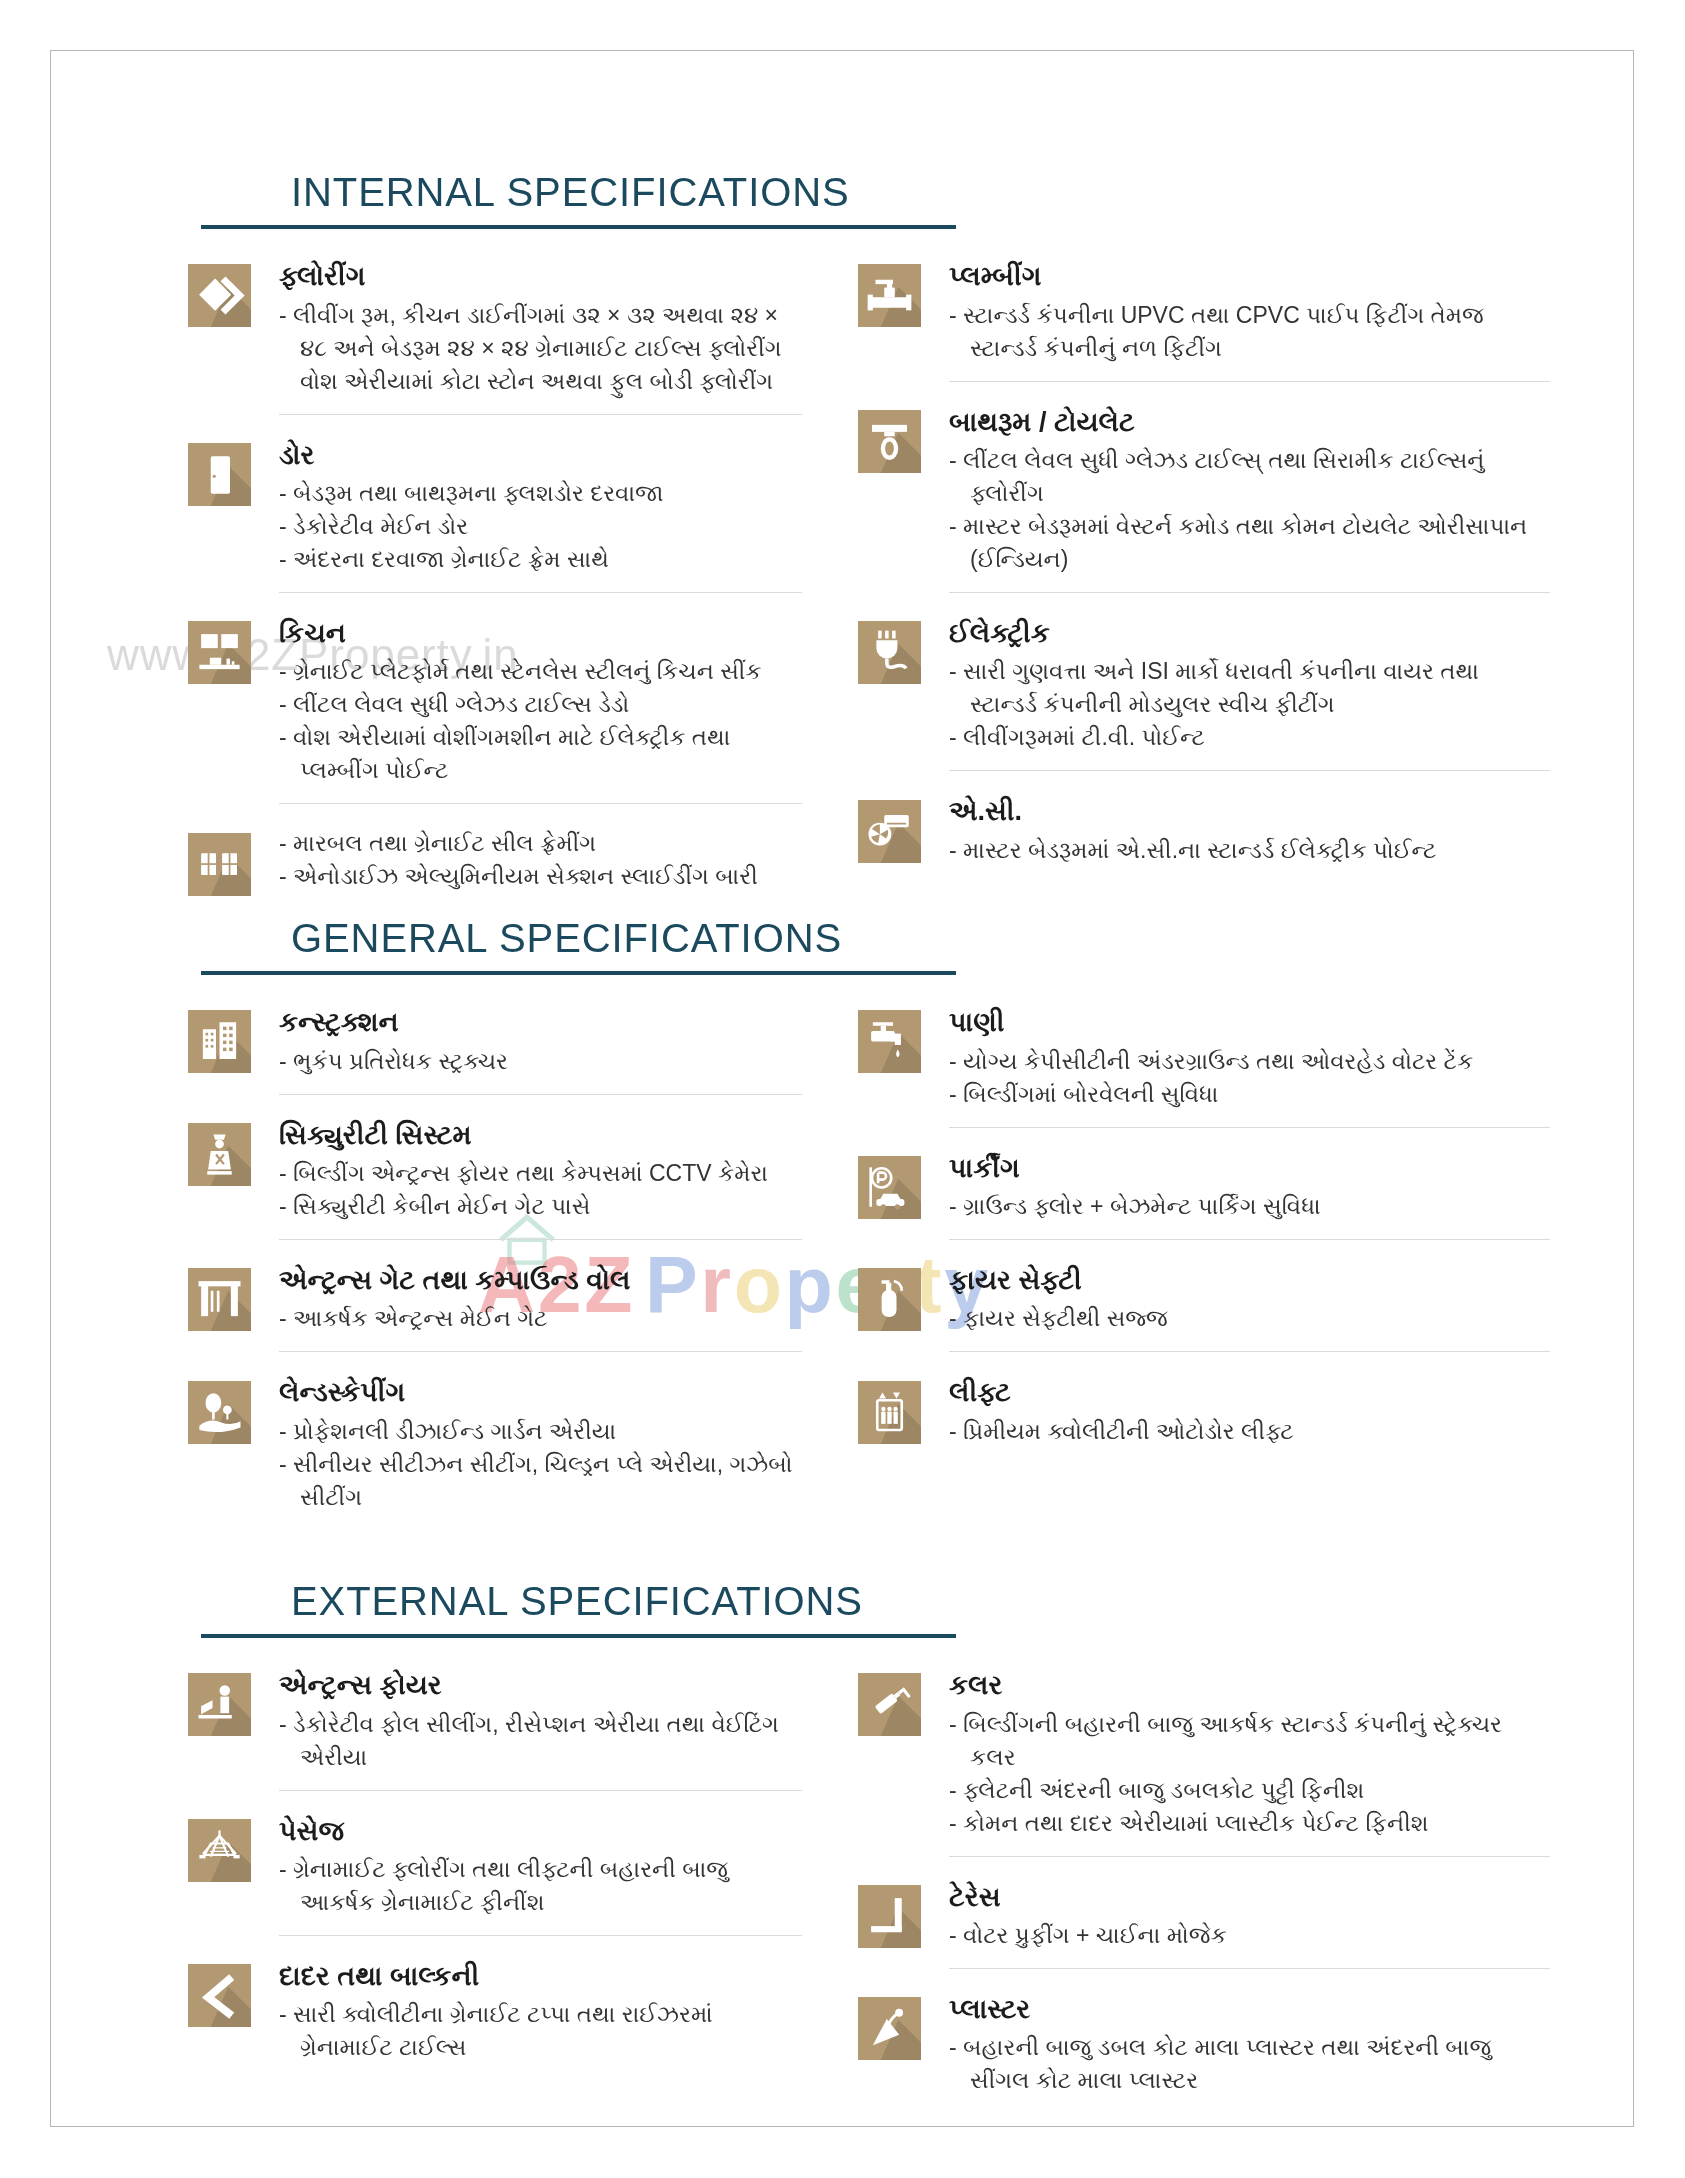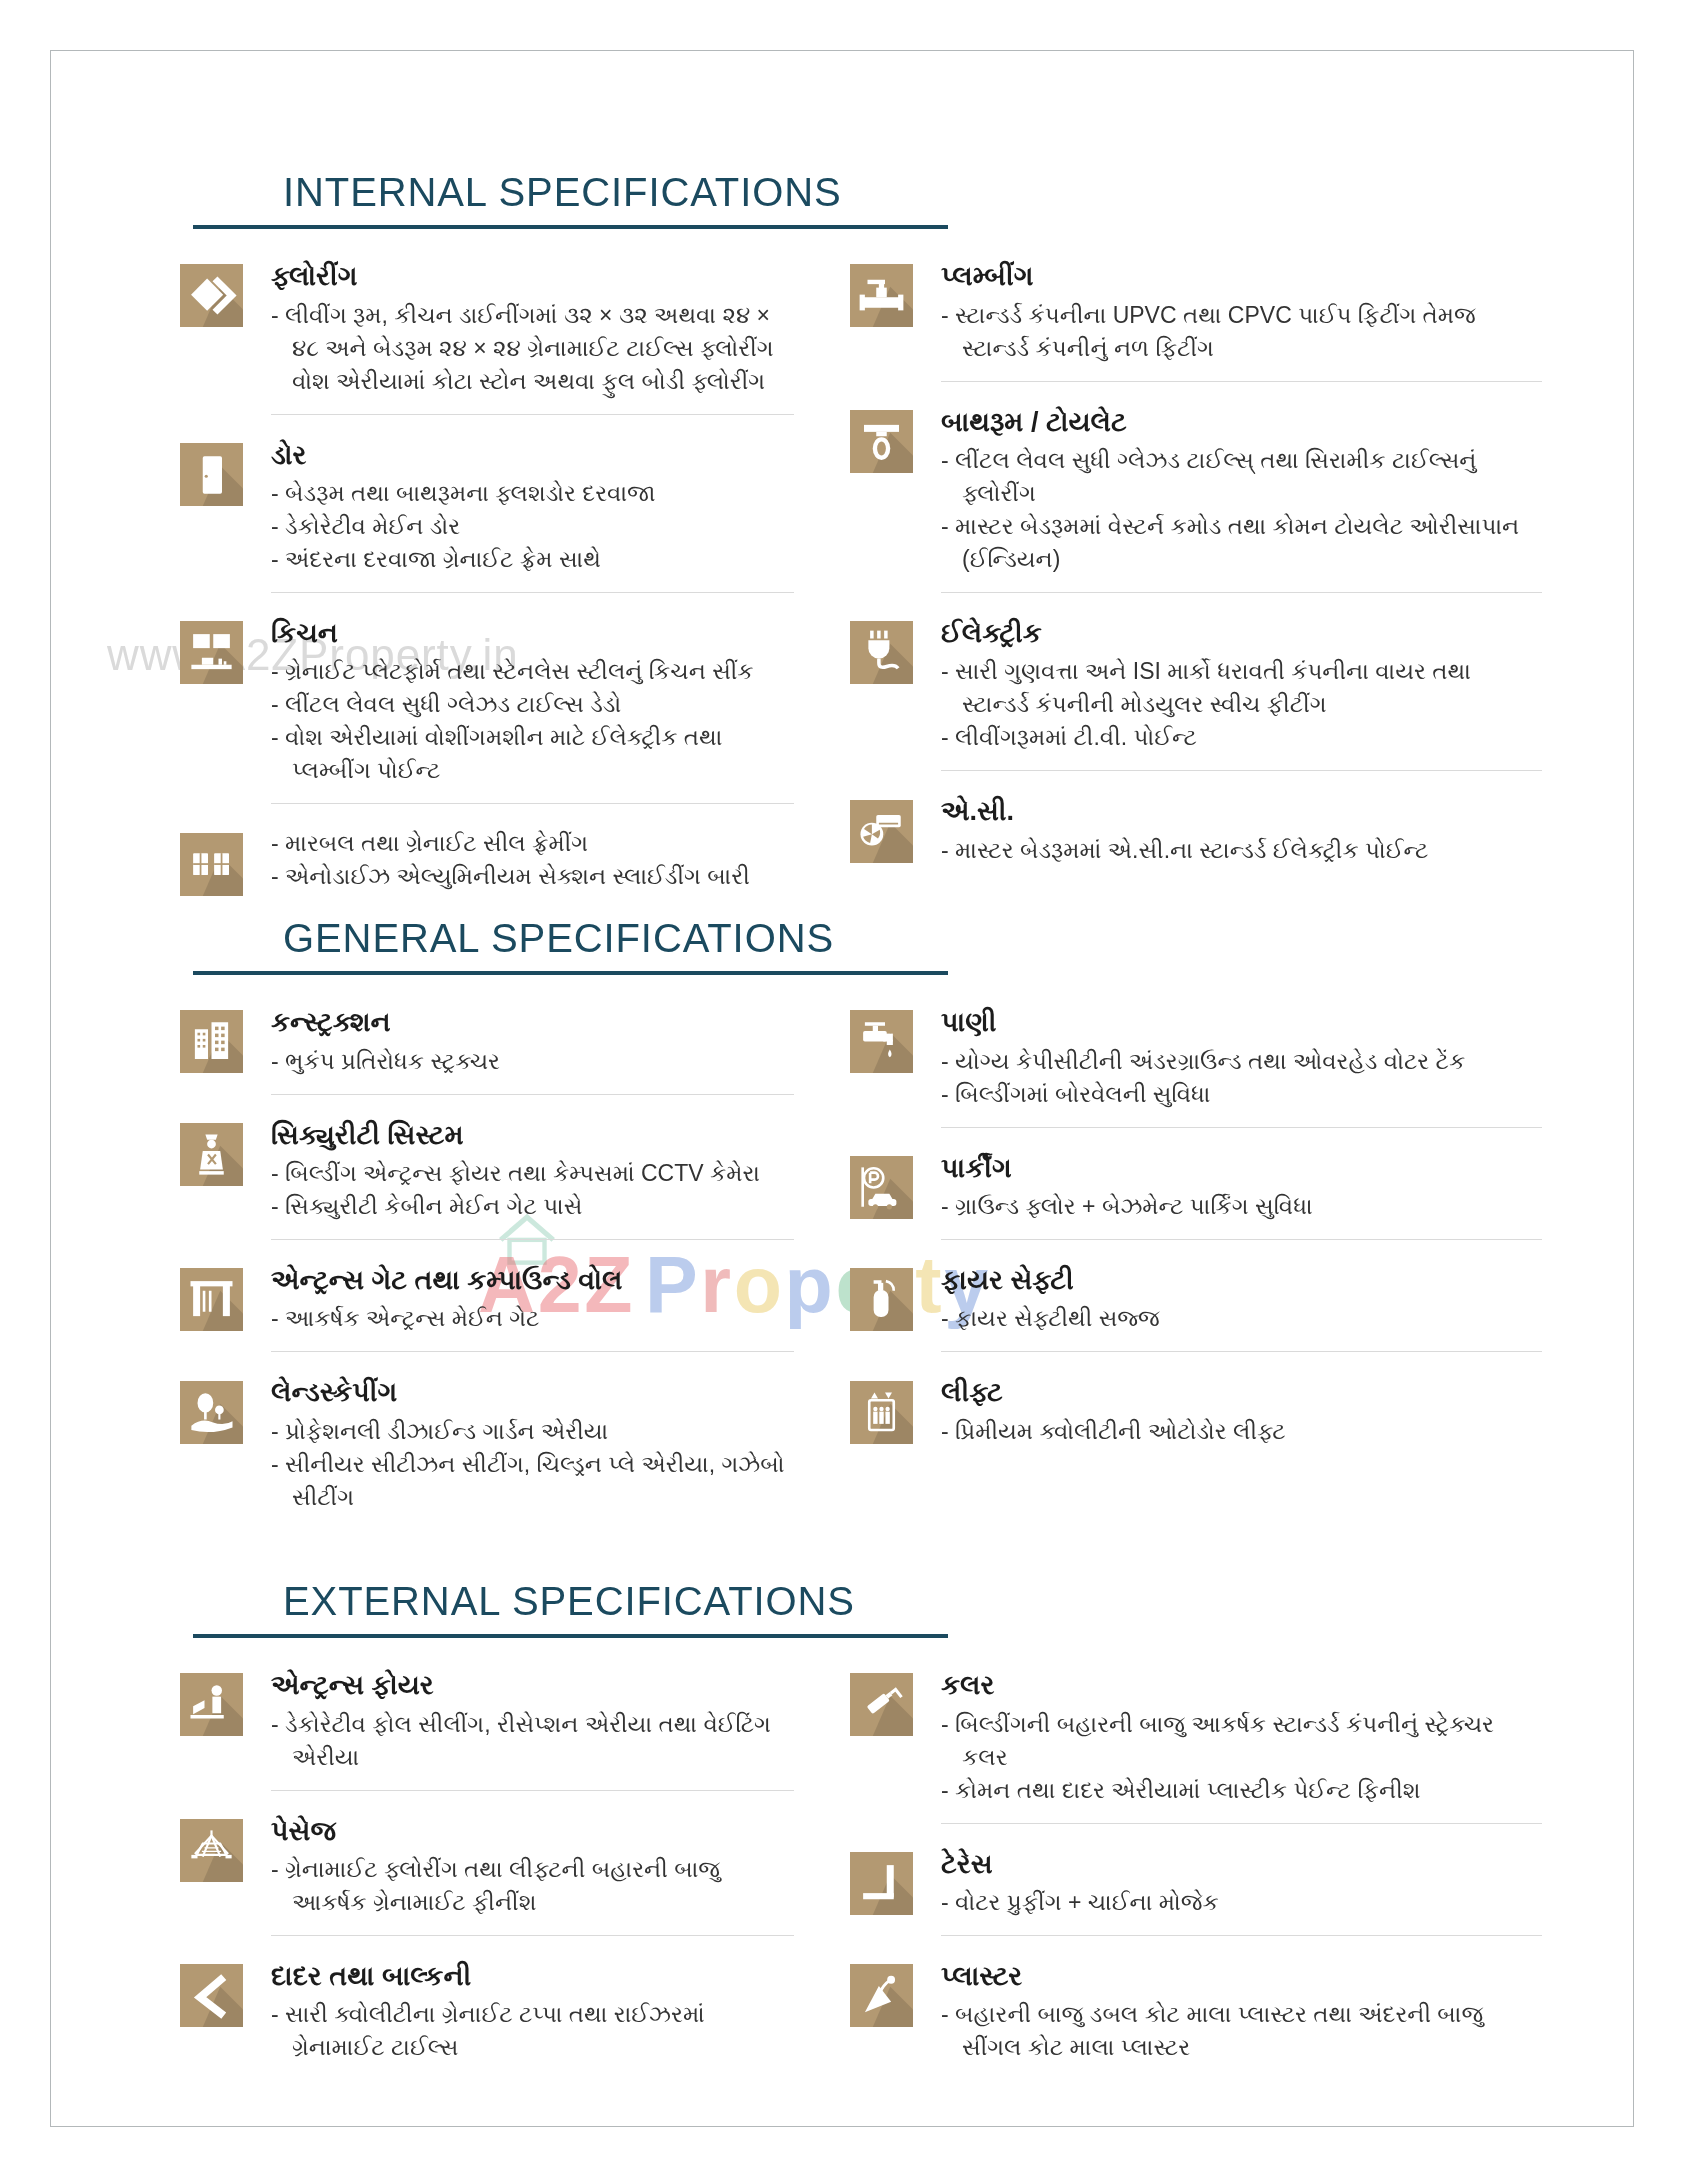--- a/index.html
+++ b/index.html
@@ -5,21 +5,21 @@
   html,body { margin:0; padding:0; }
   body {
     width:1685px; height:2179px; position:relative;
     background:#ffffff; overflow:hidden;
     font-family:"Liberation Sans", sans-serif;
   }
   .frame {
     position:absolute; left:50px; top:50px; width:1582px; height:2075px;
     border:1.8px solid #b3b8ba;
   }
-  .section { position:absolute; left:0; width:1415px; }
+  .section { position:absolute; left:8px; width:1415px; }
   #sec-0 { top:169px; }
   #sec-1 { top:915px; }
   #sec-2 { top:1578px; }
   .sec-title {
     margin:0 0 0 283px; font-size:40px; line-height:47px;
     color:#1b4a5f; font-weight:400; letter-spacing:0.9px;
   }
   .sec-rule { margin:8.8px 0 0 193px; width:755px; height:4.4px; background:#1b4a5f; }
   .cols { position:relative; margin-top:30px; }
   .col  { position:absolute; top:0; }
@@ -476,20 +476,21 @@
               <g transform="rotate(-38 36 34)">
                 <rect x="20" y="27" width="25" height="11" rx="2" fill="#fff"></rect>
                 <rect x="45" y="30" width="6" height="5" fill="#fff"></rect>
                 <path d="M51 32 h7 v11" stroke="#fff" stroke-width="3.5" fill="none"></path>
               </g>
             </svg>
           </div>
           <div class="itext">
             <div class="iheading">કલર</div>
             <div class="iline">- બિલ્ડીંગની બહારની બાજુ આકર્ષક સ્ટાન્ડર્ડ કંપનીનું સ્ટ્રેક્ચર કલર</div>
+            <div class="iline">- ફ્લેટની અંદરની બાજુ ડબલકોટ પુટ્ટી ફિનીશ</div>
             <div class="iline">- કોમન તથા દાદર એરીયામાં પ્લાસ્ટીક પેઈન્ટ ફિનીશ</div>
           </div>
         </div>
         <div class="item">
           <div class="icon-tile">
             <svg viewBox="0 0 72 72" width="63" height="63">
               <rect width="72" height="72" fill="#b39972"></rect>
               <polygon points="46,26 72,52 72,72 26,72" fill="#000" opacity="0.12"></polygon>
               <rect x="42" y="15" width="8" height="37" fill="#fff"></rect>
               <rect x="15" y="47" width="35" height="7" fill="#fff"></rect>

